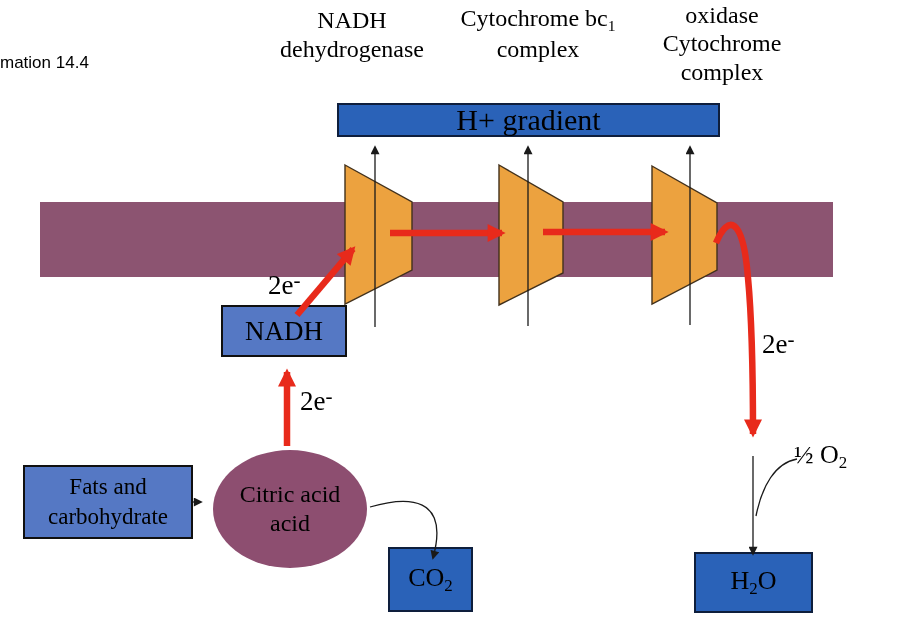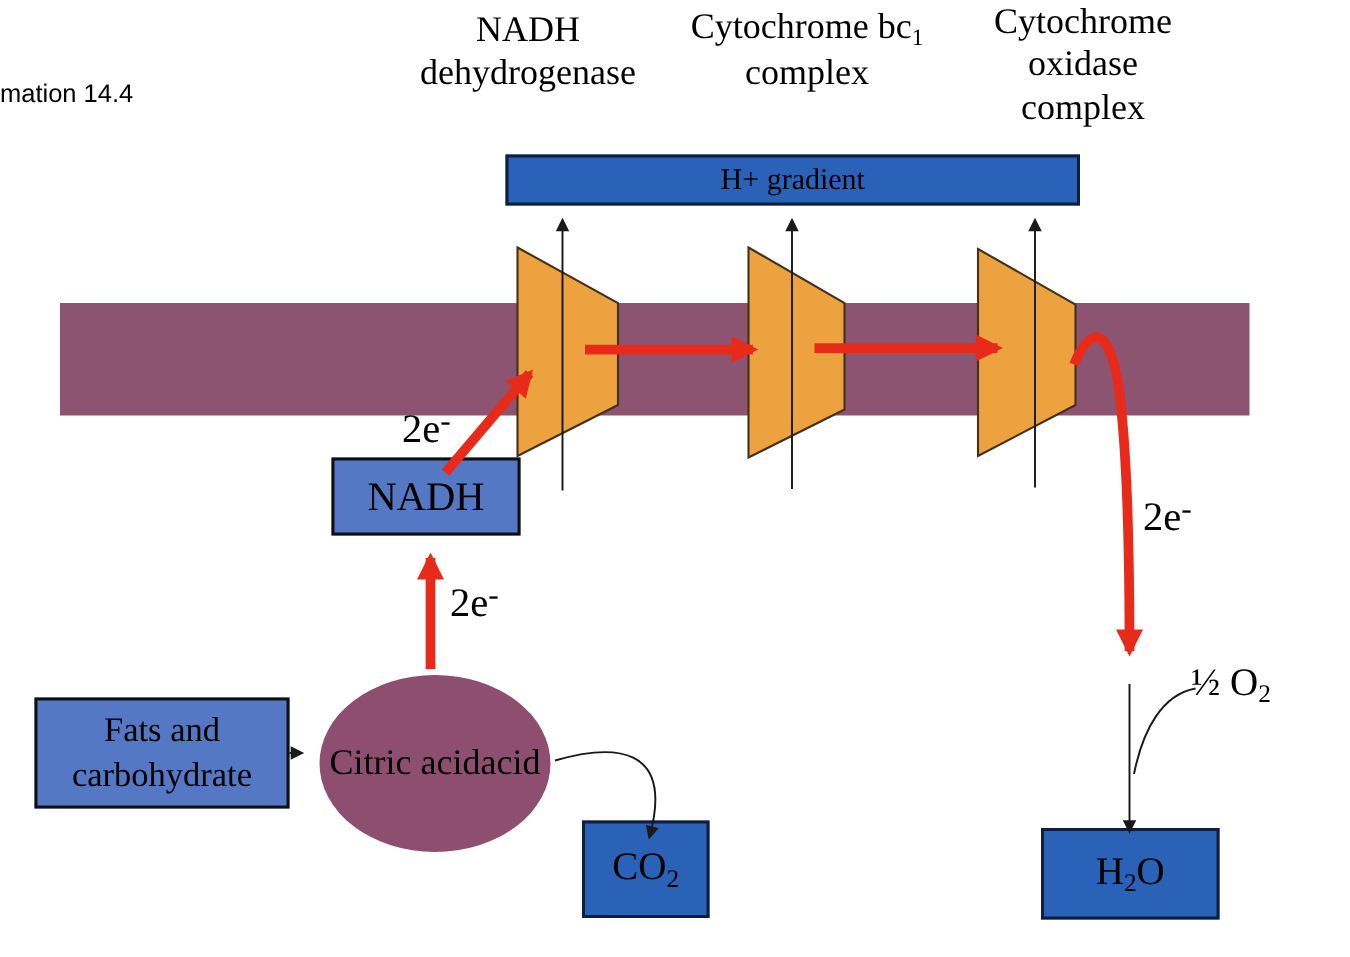--- a/index.html
+++ b/index.html
@@ -6,27 +6,27 @@
   #stage{
     position:relative;width:900px;height:638px;background:#ffffff;
     overflow:hidden;font-family:"Liberation Serif","DejaVu Serif",serif;color:#000;
   }
   .abs{position:absolute;}
   
   .box{position:absolute;display:flex;align-items:center;justify-content:center;
        text-align:center;box-sizing:border-box;z-index:1;}
   .box.dark{background:#2A62B8;border:2px solid #0e1e3c;}
   .box.light{background:#5578C4;border:2px solid #101010;}
-  .bar{left:337px;top:103px;width:383px;height:34px;font-size:20px;background:#2A62B8;border:2px solid #0e1e3c;}
+  .bar{left:337px;top:103px;width:383px;height:34px;font-size:30px;background:#2A62B8;border:2px solid #0e1e3c;}
   .nadh-box{left:221px;top:305px;width:126px;height:52px;font-size:27px;}
   .fats-box{left:23px;top:465px;width:170px;height:74px;font-size:23px;line-height:1.3;flex-direction:column;}
   .co2-box{left:388px;top:547px;width:85px;height:65px;font-size:26px;align-items:center;}
   .h2o-box{left:694px;top:552px;width:119px;height:61px;font-size:26px;}
   .ellipse{position:absolute;left:213px;top:450px;width:154px;height:118px;border-radius:50%;
-           background:#8D4E70;display:flex;flex-direction:row;align-items:center;justify-content:center;
+           background:#8D4E70;display:flex;flex-direction:column;align-items:center;justify-content:center;
            font-size:24px;line-height:1.2;z-index:1;text-align:center;}
   
   #shapes{position:absolute;left:0;top:0;z-index:5;pointer-events:none;}
   
   .lbl{position:absolute;z-index:6;text-align:center;}
   .cap{left:0px;top:53px;font-family:"Liberation Sans","DejaVu Sans",sans-serif;font-size:17px;z-index:6;}
   .c1{left:252px;top:6px;width:200px;font-size:24px;line-height:1.22;}
   .c2{left:437px;top:4px;width:202px;font-size:24px;line-height:1.22;}
   .c3{left:642px;top:1px;width:160px;font-size:24px;line-height:1.18;}
   .e-lbl{font-size:27px;}
@@ -112,22 +112,22 @@
     <div>NADH</div>
     <div>dehydrogenase</div>
   </div>
 
   <div class="lbl c2">
     <div><span>Cytochrome bc</span><span class="sub">1</span></div>
     <div>complex</div>
   </div>
 
   <div class="lbl c3">
+    <div>oxidase</div>
     <div>Cytochrome</div>
-    <div>oxidase</div>
     <div>complex</div>
   </div>
 
   <div class="lbl e-lbl e1">
     <span>2e</span><span class="sup">-</span>
   </div>
   <div class="lbl e-lbl e2">
     <span>2e</span><span class="sup">-</span>
   </div>
   <div class="lbl e-lbl e3">

